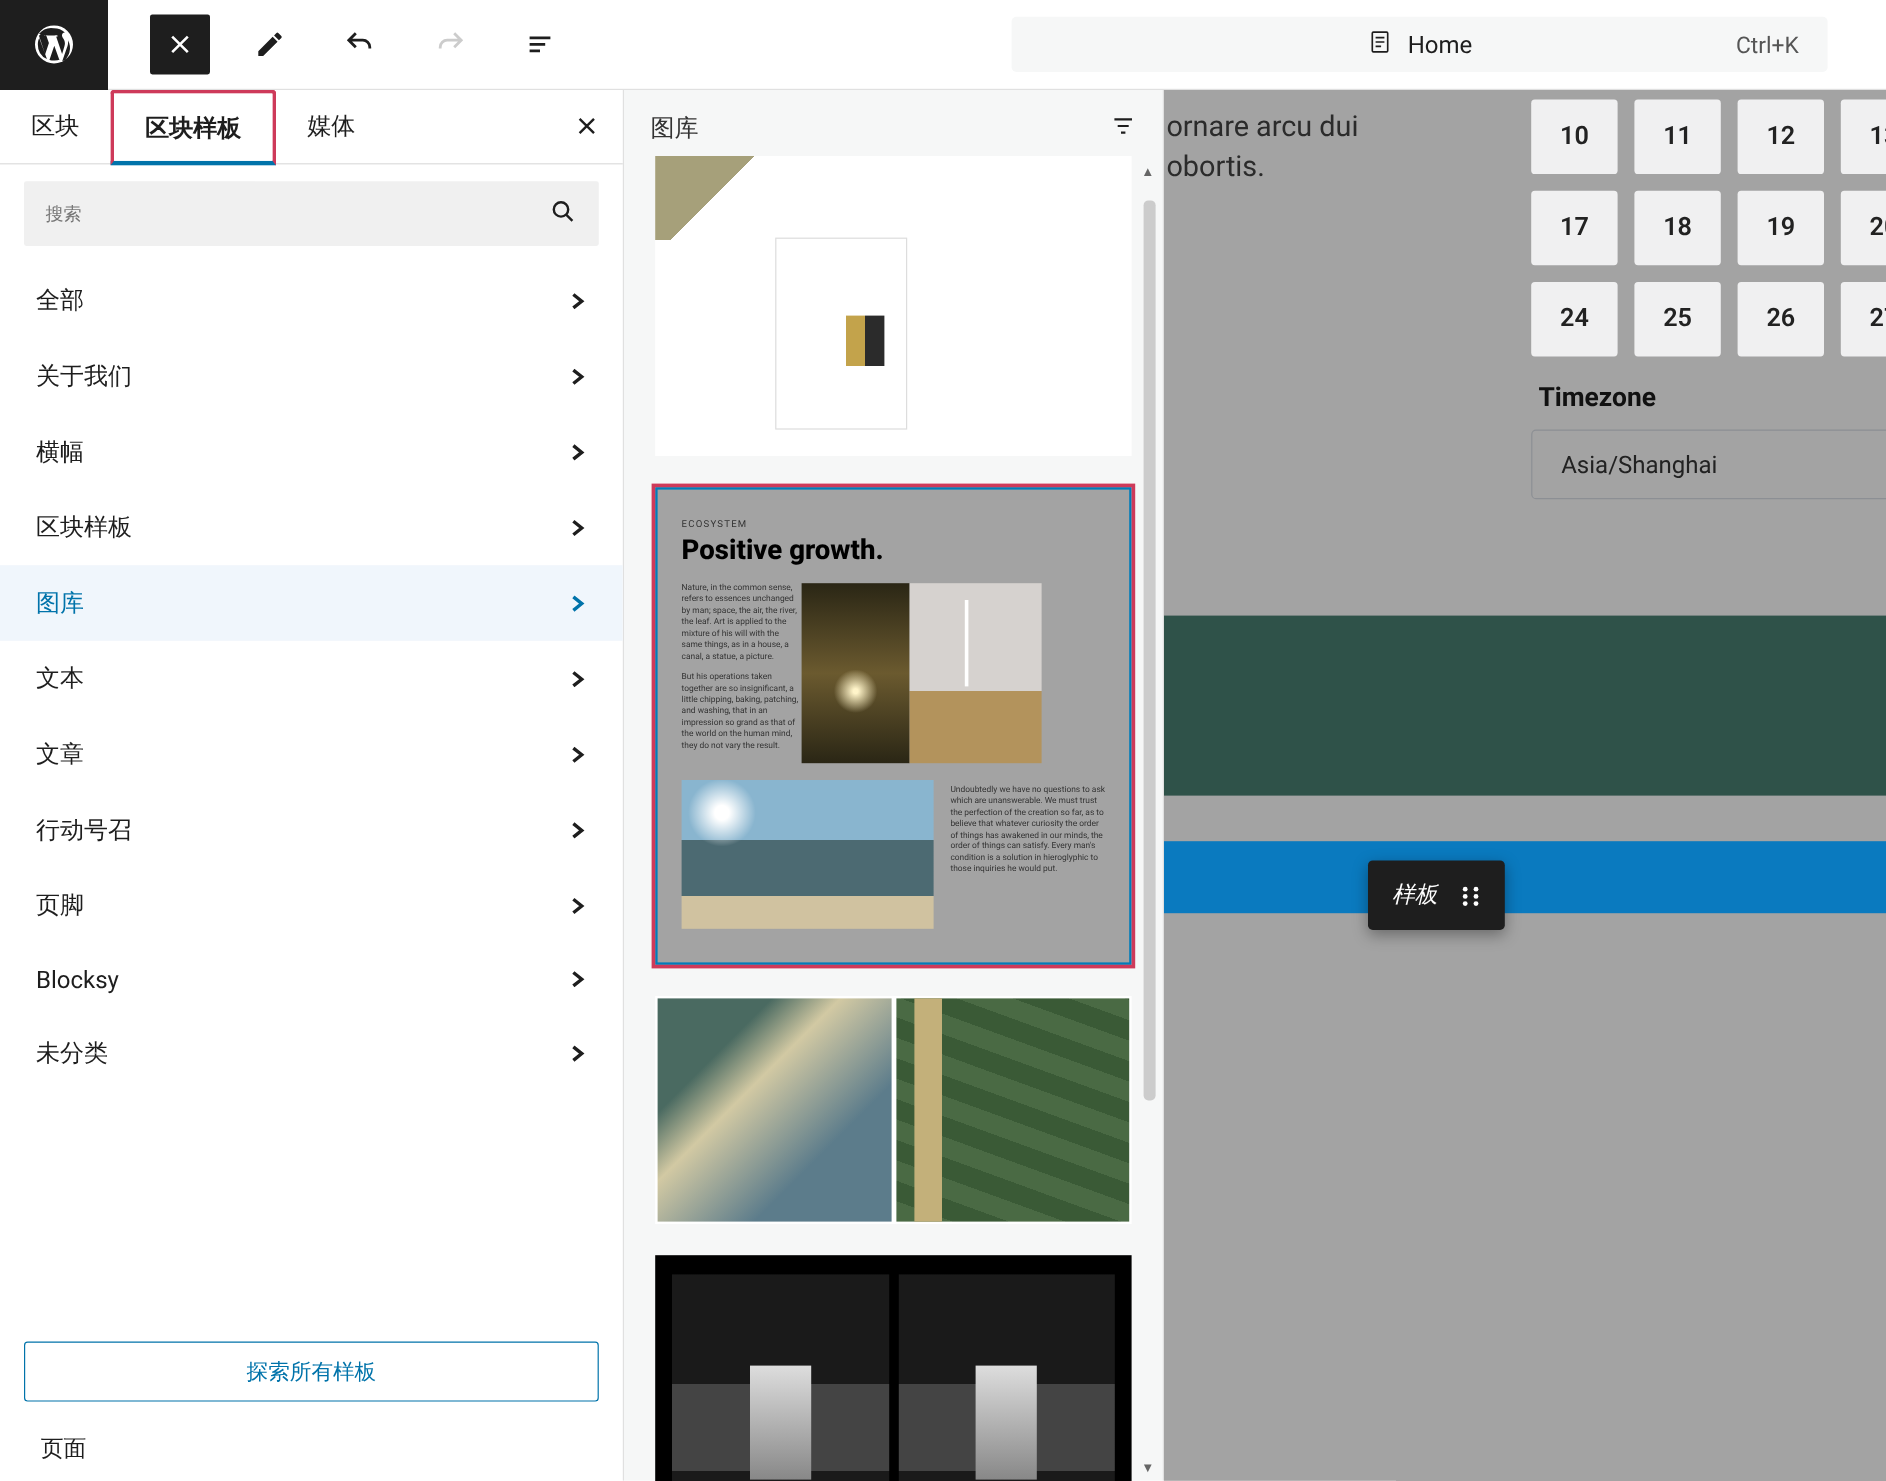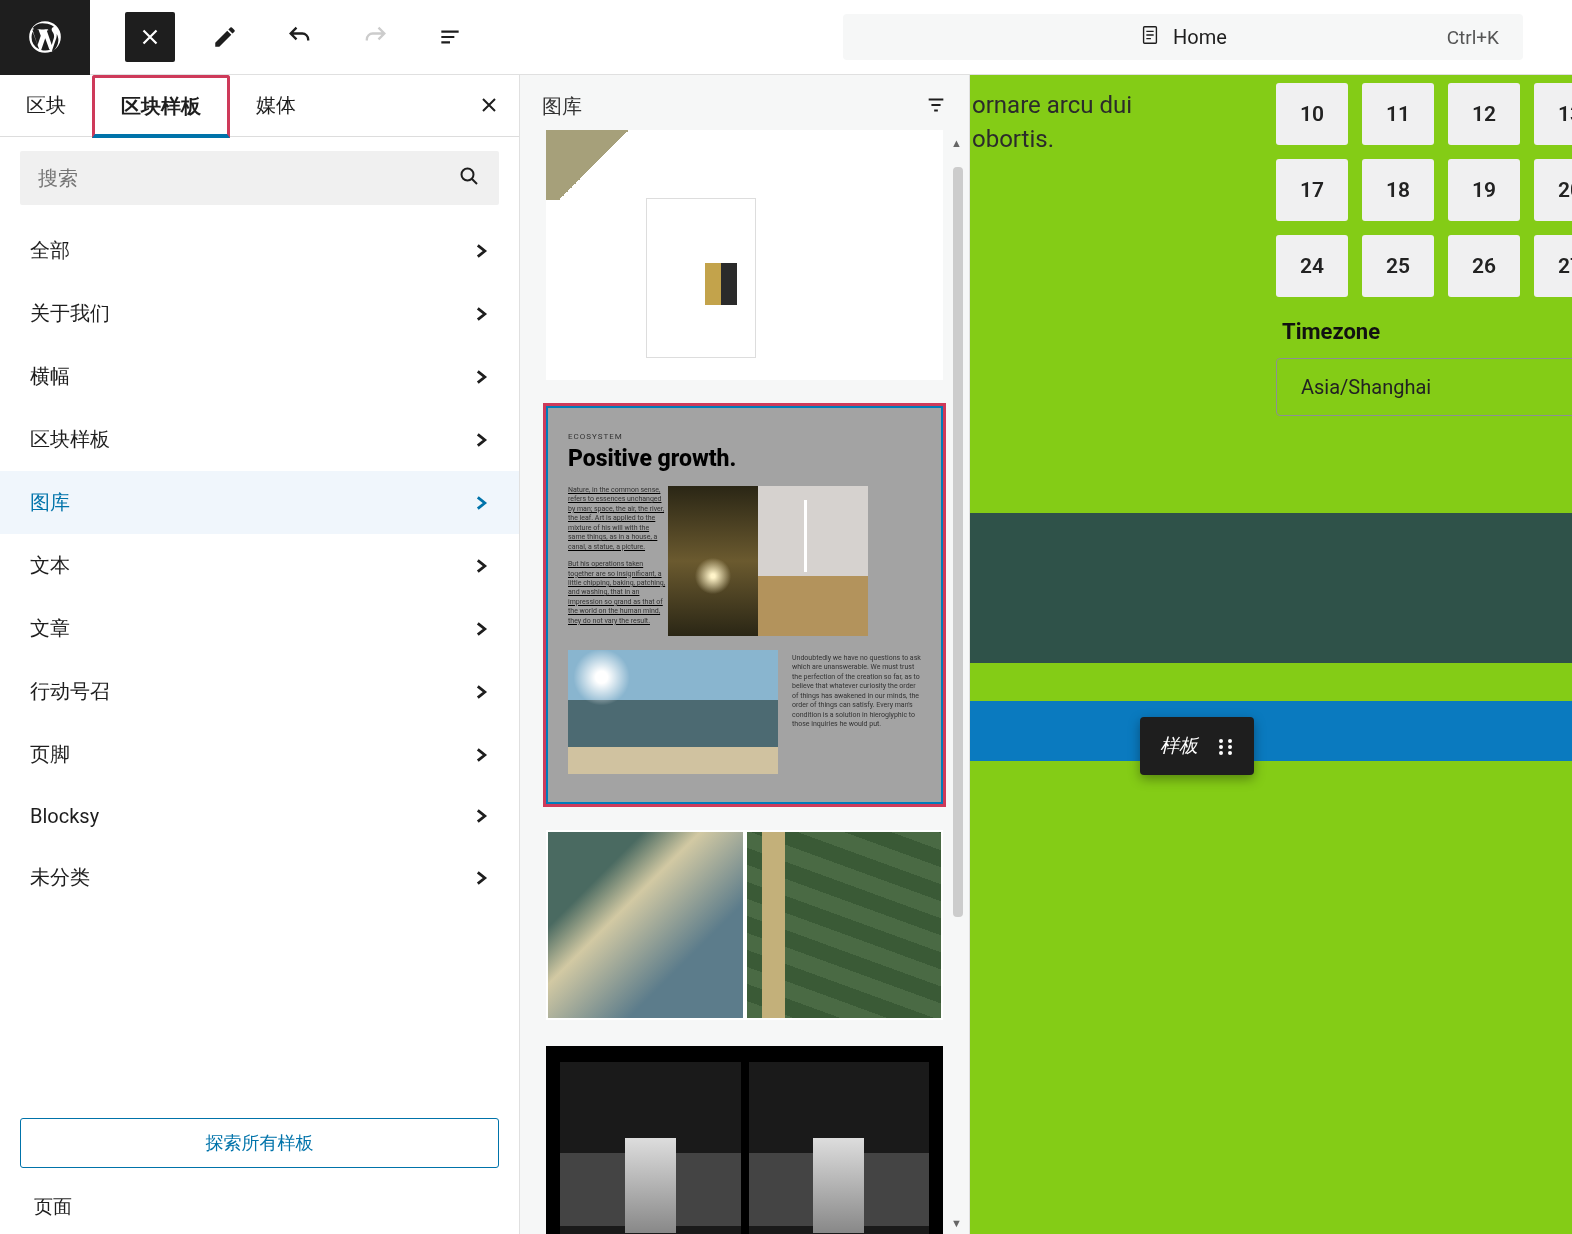--- a/index.html
+++ b/index.html
@@ -22,21 +22,21 @@
 .workspace { display: flex; height: calc(100% - 75px); }
 
 .sidebar { width: 520px; border-right: 1px solid #e0e0e0; display: flex; flex-direction: column; }
 .tabs { display: flex; height: 62px; border-bottom: 1px solid #ddd; position: relative; }
 .tab { padding: 0 26px; display: flex; align-items: center; font-size: 20px; color: #1e1e1e; cursor: pointer; font-weight: 400; }
 .tab.active { font-weight: 700; border-bottom: 4px solid #0073aa; border-top: 3px solid #ce3a5a; border-left: 3px solid #ce3a5a; border-right: 3px solid #ce3a5a; border-radius: 3px 3px 0 0; margin-bottom:-2px;}
 .tab-close { position: absolute; right: 18px; top: 18px; cursor: pointer; }
 
 .search-wrap { padding: 14px 20px; }
 .search-box { height: 54px; background: #f0f0f0; display: flex; align-items: center; padding: 0 18px; border-radius: 2px; }
-.search-box input { flex:1; background: transparent; border: none; outline: none; font-size: 20px; color: #a21caf; }
+.search-box input { flex:1; background: transparent; border: none; outline: none; font-size: 15px; color: #a21caf; }
 .search-box .search-icon { font-size: 20px; }
 
 .categories { flex: 1; overflow-y: auto; }
 .cat-item { display: flex; align-items: center; justify-content: space-between; padding: 18px 30px; font-size: 20px; color: #1e1e1e; cursor: pointer; }
 .cat-item.selected { background: #f0f6fc; color: #0073aa; }
 .cat-item.selected .chev svg { stroke: #0073aa; }
 .chev svg { width: 14px; height: 14px; stroke: #1e1e1e; stroke-width: 2; fill: none; }
 
 .explore-wrap { padding: 12px 20px; }
 .explore-btn { width:100%; height: 50px; border: 1.5px solid #0073aa; color: #0073aa; background: #fff; font-size: 18px; border-radius: 3px; cursor: pointer; }
@@ -51,21 +51,21 @@
 .pattern-card { background: #fff; margin-bottom: 26px; width: 100%; }
 .pattern-card.selected { border: 2px solid #007cba; outline: 3px solid #ce3a5a; }
 .p1 { position: relative; height: 250px; background: #fff; }
 .p1 .tri { position:absolute; left:0; top:0; width:96px; height:70px; background: linear-gradient(135deg, #a6a07a 50%, #fff 50%); }
 .p1 .block { position:absolute; left:100px; top:68px; width:110px; height:160px; background: #fff; border:1px solid #ddd; }
 .p1 .block::after { content:""; position:absolute; right:18px; top:64px; width:32px; height:42px; background: linear-gradient(90deg,#c3a34b 50%,#2b2b2b 50%); }
 
 .p2 { background: #a3a3a3; padding: 24px 20px 28px 20px; }
 .p2 .tag { font-size: 8px; letter-spacing: 1px; color:#333; text-transform: uppercase; margin-bottom:4px;}
 .p2 h2 { font-size: 23px; font-weight: 800; color:#000; margin-bottom: 14px; }
-.p2 .row1 { display: flex; gap: 0; text-decoration: underline; }
+.p2 .row1 { display: flex; gap: 0; }
 .p2 .col-text { font-size: 7px; line-height: 1.35; color: #333; width: 100px; }
 .p2 .col-text p { margin-bottom: 8px; }
 .p2 .forest { width: 90px; height: 150px; background: radial-gradient(circle at 50% 60%, #fff4c9 2%, rgba(0,0,0,0) 18%), linear-gradient(#2a2615,#6b5a2f,#2a2615); }
 .p2 .wind { width: 110px; height: 150px; background: linear-gradient(#d6d2cf 60%, #b3935c 60%); position:relative;}
 .p2 .wind::after{content:"";position:absolute;left:46px;top:14px;width:3px;height:72px;background:#fff;}
 .p2 .row2 { display: flex; gap: 14px; margin-top: 14px; }
 .p2 .beach { width: 210px; height: 124px; background: radial-gradient(circle at 16% 22%, #fff 3%, rgba(255,255,255,0) 14%), linear-gradient(#89b5cf 40%, #4c6a72 40% 78%, #d0c2a0 78%); }
 .p2 .side-text { font-size: 7px; line-height: 1.35; color: #333; flex:1; padding-top: 4px;}
 
 .p3 { display:flex; gap:4px; height:190px; padding:2px; }
@@ -75,21 +75,21 @@
 
 .p4 { background:#000; padding: 16px 14px; height: 214px; display:flex; gap:8px;}
 .p4 .wf { flex:1; background: linear-gradient(#1a1a1a 50%, #444 50% 90%, #1a1a1a 90%); position:relative;}
 .p4 .wf::before{content:"";position:absolute;left:36%;top:42%;width:28%;height:52%;background:linear-gradient(#ddd,#888);}
 
 .scroll-arrows { position: absolute; right: 4px; top: 0; bottom: 0; width: 14px; pointer-events:none; }
 .scroll-arrows .up { position:absolute; top: 62px; left:0; font-size:11px; color:#666;}
 .scroll-arrows .down { position:absolute; bottom: 4px; left:0; font-size:11px; color:#666;}
 .scrollbar { position:absolute; right:2px; top:92px; width:10px; height:750px; background:#ccc; border-radius:4px; }
 
-.canvas { flex: 1; position: relative; overflow: hidden; background:#84cc16;}
+.canvas { flex: 1; position: relative; overflow: hidden; background:#a3a3a3;}
 .canvas-text { position: absolute; left: 2px; top: 14px; font-size: 24px; color: #2b2b2b; line-height: 1.4; }
 
 .calendar-sec { position: absolute; right: -44px; top: 8px; }
 .cal-row { display: flex; gap: 14px; margin-bottom: 14px; }
 .cal-cell { width: 72px; height: 62px; background: #f0f0f1; border-radius: 3px; display:flex; align-items:center; justify-content:center; font-size: 21px; font-weight: 600; color:#222; }
 .tz-label { font-size: 22px; font-weight: 700; margin: 22px 0 14px 6px; color:#111;}
 .tz-box { border:1px solid #8c8f94; border-radius:4px; padding: 16px 24px; font-size: 20px; color:#222; width: 340px;}
 
 .color-band { position:absolute; left:0; right:0; top: 438px; height: 150px; background: #2f5249; }
 .blue-band { position:absolute; left:0; right:0; top: 626px; height: 60px; background: #0a7abf; }

